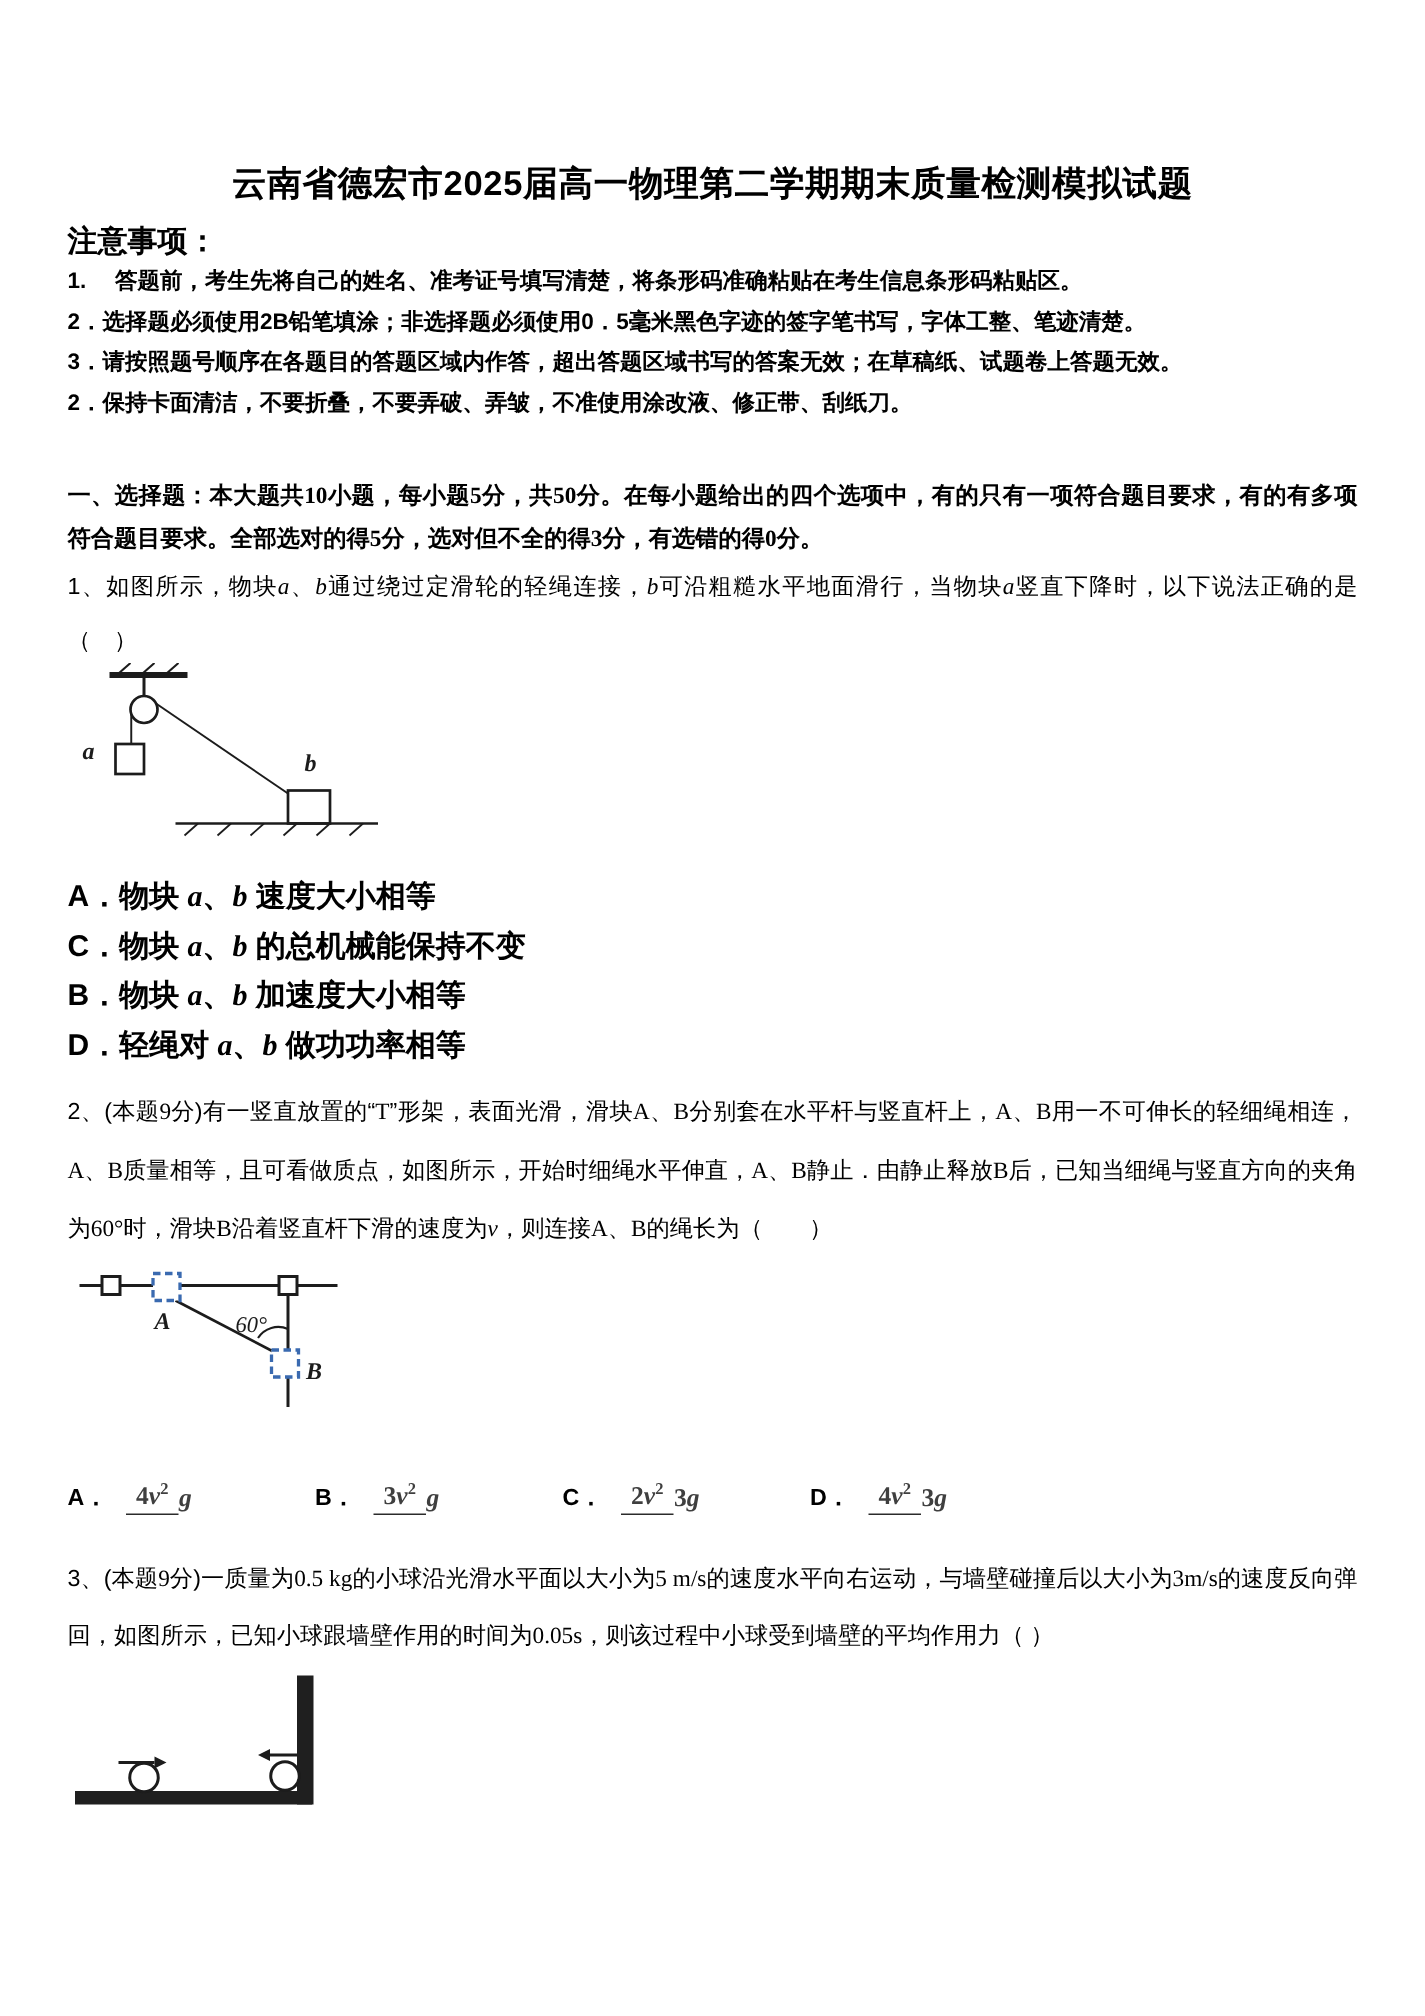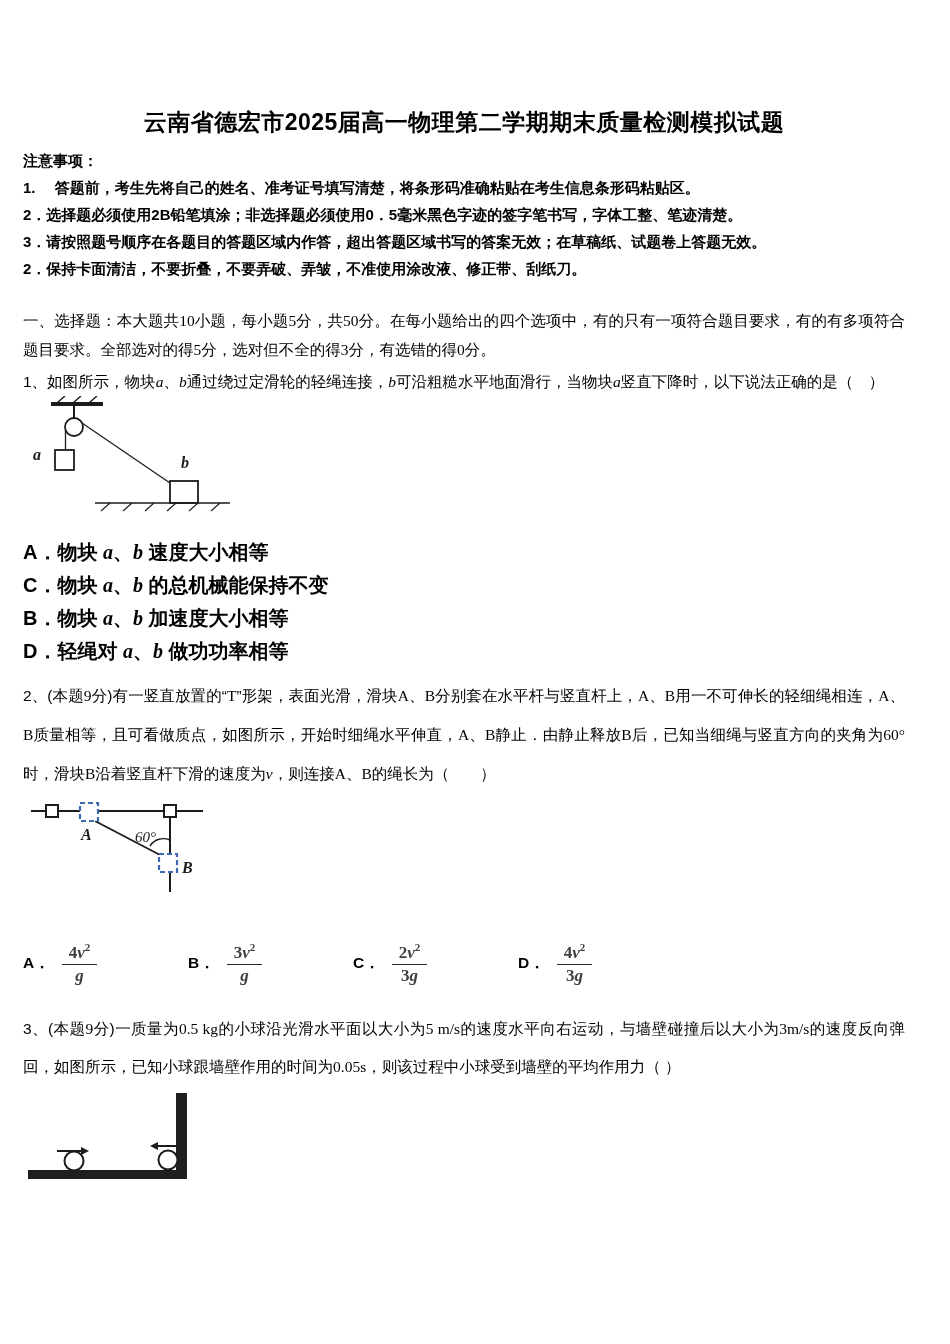--- a/index.html
+++ b/index.html
@@ -1,32 +1,32 @@
 <!DOCTYPE html>
 <html><head>
 <meta charset="utf-8">
 <style>
   html,body { margin:0; padding:0; }
   body {
     width:950px; height:1344px; background:#ffffff; color:#000;
     font-family:"Liberation Sans", sans-serif; overflow:hidden;
   }
-  .page { padding:106px 45px 0 23px; }
+  .page { padding:106px 45px 0 45px; }
 
   .title {
     font-size:23px; font-weight:bold; text-align:center;
     line-height:32px; letter-spacing:0.5px;
   }
 
-  .notice-head { font-size:15px; font-weight:bold; line-height:26px; margin-top:10px; }
+  .notice-head { font-size:20px; font-weight:bold; line-height:26px; margin-top:10px; }
   .notice-item { font-size:15px; font-weight:bold; line-height:27px; }
 
   .intro {
-    font-size:15.5px; font-weight:normal; line-height:29px;
-    text-align:justify; margin-top:24px;
+    font-size:15.5px; font-weight:bold; line-height:29px;
+    text-align:justify; margin-top:34px;
   }
 
   .qtext { font-size:15.5px; font-weight:normal; text-align:justify; }
   .q1text { line-height:36px; }
   .q2text { line-height:39px; margin-top:8px; }
   .q3text { line-height:38px; margin-top:24px; }
 
   .lat { font-family:"Liberation Serif", serif; }
   .it  { font-family:"Liberation Serif", serif; font-style:italic; }
 
@@ -35,21 +35,21 @@
   .d2 { margin:2px 0 0 0; }
   .d3 { margin:4px 0 0 0; }
 
   .q1opts { margin-top:18px; }
   .q1opt { font-size:20px; font-weight:bold; line-height:33px; }
 
   .q2opts { display:flex; margin-top:42px; align-items:center; }
   .q2opt  { width:165px; display:flex; align-items:center; }
   .optlabel { font-size:15.5px; font-weight:bold; margin-right:12px; }
   .frac {
-    display:inline-flex; flex-direction:column; align-items:center;
+    display:inline-flex; flex-direction:row; align-items:center;
     font-family:"Liberation Serif", serif; font-size:17px; font-weight:bold; color:#3f3f3f;
   }
   .frac .num { border-bottom:1.6px solid #2b2b2b; padding:0 7px 1px 7px; }
   .frac .den { padding-top:1px; }
   .frac sup { font-size:11px; }
   .frac .it { font-style:italic; }
 
   svg text.dlabel {
     font-family:"Liberation Serif", serif; font-style:italic; font-weight:bold;
     font-size:16px; fill:#1c1c1c;

